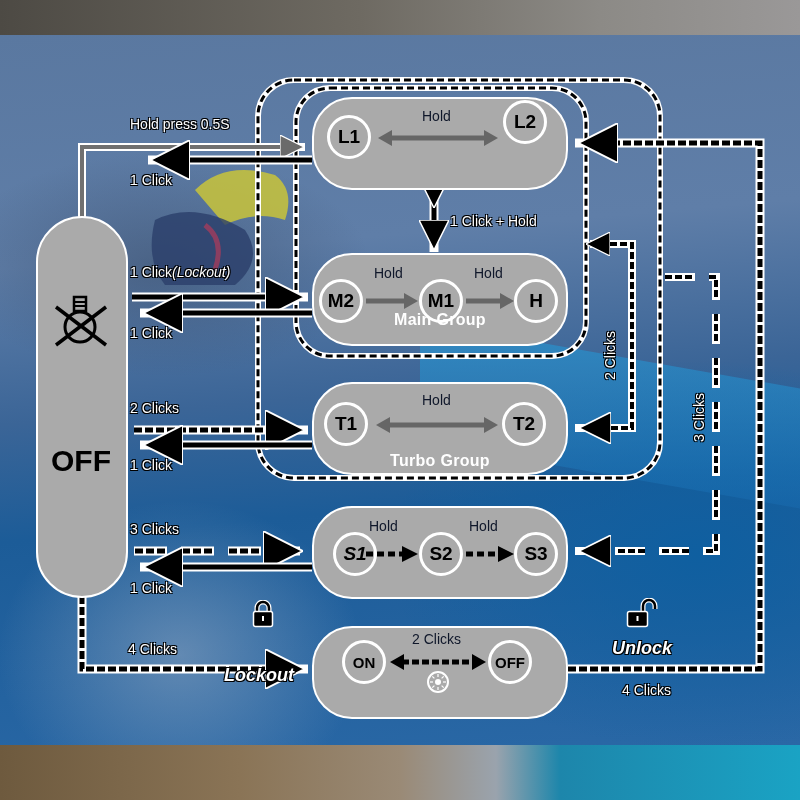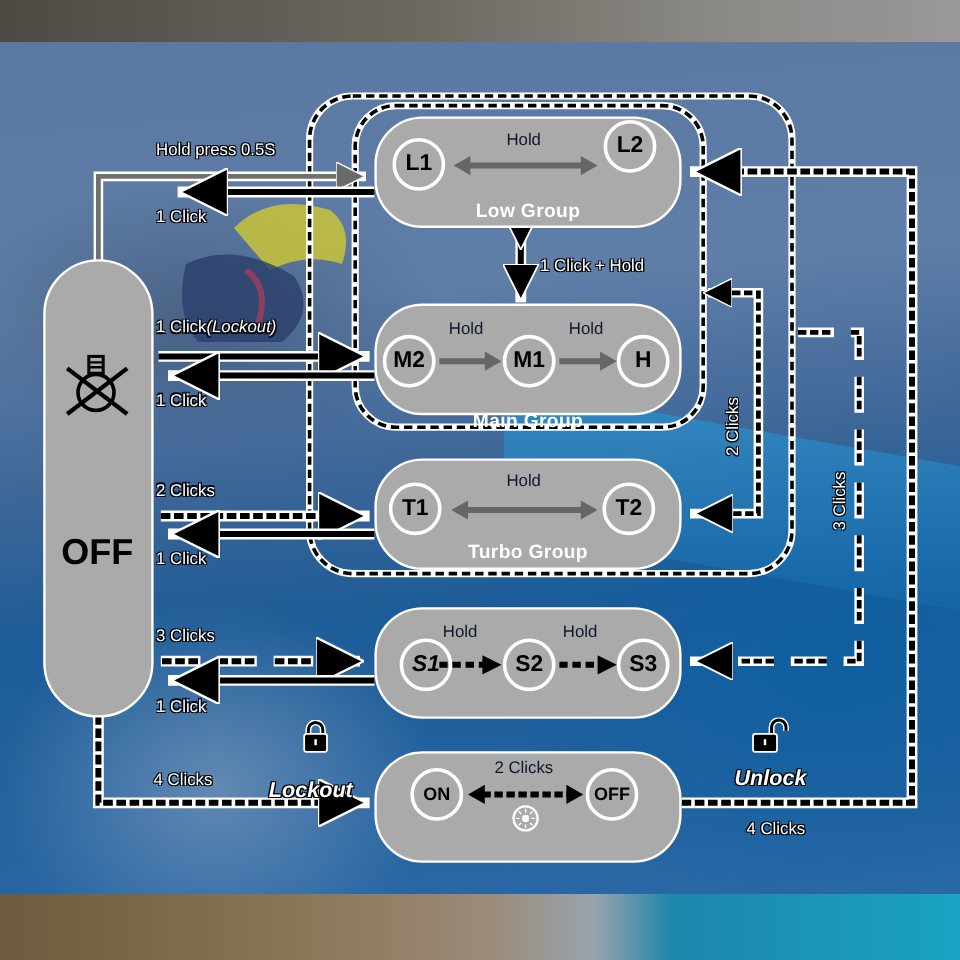--- a/index.html
+++ b/index.html
@@ -157,39 +157,38 @@
 
 <div class="pill" style="left:312px; top:97px; width:256px; height:93px; border-radius:40px;">
   <div class="node" style="left:13px; top:16px;">L1</div>
   <div class="node" style="left:189px; top:1px;">L2</div>
   <div class="hold" style="left:108px; top:9px;">Hold</div>
   <svg style="position:absolute; left:64px; top:31px; width:120px; height:16px;" viewBox="0 0 120 16">
     <line x1="10" y1="8" x2="110" y2="8" stroke="#666" stroke-width="5"></line>
     <path d="M0 8 L14 0 L14 16 Z" fill="#666"></path>
       <path d="M120 8 L106 0 L106 16 Z" fill="#666"></path>
   </svg>
-  <div class="group-title" style="top:69px;">Low Group</div>
 </div>
 <div class="lbl" style="left:450px; top:213px;">1 Click + Hold</div>
 
 <div class="pill" style="left:312px; top:253px; width:256px; height:93px; border-radius:40px;">
   <div class="node" style="left:5px; top:24px;">M2</div>
   <div class="node" style="left:105px; top:24px;">M1</div>
   <div class="node" style="left:200px; top:24px;">H</div>
   <div class="hold" style="left:60px; top:10px;">Hold</div>
   <div class="hold" style="left:160px; top:10px;">Hold</div>
   <svg style="position:absolute; left:52px; top:38px; width:52px; height:16px;" viewBox="0 0 52 16">
     <line x1="0" y1="8" x2="40" y2="8" stroke="#666" stroke-width="5"></line>
       <path d="M52 8 L38 0 L38 16 Z" fill="#666"></path>
   </svg>
   <svg style="position:absolute; left:152px; top:38px; width:48px; height:16px;" viewBox="0 0 48 16">
     <line x1="0" y1="8" x2="36" y2="8" stroke="#666" stroke-width="5"></line>
       <path d="M48 8 L34 0 L34 16 Z" fill="#666"></path>
   </svg>
-  <div class="group-title" style="top:88px;">Main Group</div>
+  <div class="group-title" style="top:56px;">Main Group</div>
 </div>
 
 <div class="pill" style="left:312px; top:382px; width:256px; height:93px; border-radius:40px;">
   <div class="node" style="left:10px; top:18px;">T1</div>
   <div class="node" style="left:188px; top:18px;">T2</div>
   <div class="hold" style="left:108px; top:8px;">Hold</div>
   <svg style="position:absolute; left:62px; top:33px; width:122px; height:16px;" viewBox="0 0 122 16">
     <line x1="10" y1="8" x2="112" y2="8" stroke="#666" stroke-width="5"></line>
     <path d="M0 8 L14 0 L14 16 Z" fill="#666"></path>
       <path d="M122 8 L108 0 L108 16 Z" fill="#666"></path>
@@ -242,21 +241,21 @@
 <div class="lbl" style="left:130px; top:172px;">1 Click</div>
 <div class="lbl" style="left:130px; top:264px;">
   <span>1 Click</span><i>(Lockout)</i>
 </div>
 <div class="lbl" style="left:130px; top:325px;">1 Click</div>
 <div class="lbl" style="left:130px; top:400px;">2 Clicks</div>
 <div class="lbl" style="left:130px; top:457px;">1 Click</div>
 <div class="lbl" style="left:130px; top:521px;">3 Clicks</div>
 <div class="lbl" style="left:130px; top:580px;">1 Click</div>
 <div class="lbl" style="left:128px; top:641px;">4 Clicks</div>
-<div class="lbl big" style="left:224px; top:648px;">Lockout</div>
+<div class="lbl big" style="left:224px; top:665px;">Lockout</div>
 <div class="lbl big" style="left:612px; top:638px;">Unlock</div>
 <div class="lbl" style="left:622px; top:682px;">4 Clicks</div>
 <div class="lbl vert" style="left:602px; top:380px;">2 Clicks</div>
 <div class="lbl vert" style="left:691px; top:442px;">3 Clicks</div>
 
 <svg class="lock" style="left:252px; top:600px; width:22px; height:28px;" viewBox="0 0 22 28">
   <path d="M5 12 V8 A6 6 0 0 1 17 8 V12" fill="none" stroke="#fff" stroke-width="5"></path>
   <path d="M5 12 V8 A6 6 0 0 1 17 8 V12" fill="none" stroke="#000" stroke-width="2.5"></path>
   <rect x="1.5" y="11.5" width="19" height="15" rx="2" fill="#000" stroke="#fff" stroke-width="1.5"></rect>
   <rect x="10" y="16" width="2" height="5" fill="#fff"></rect>

